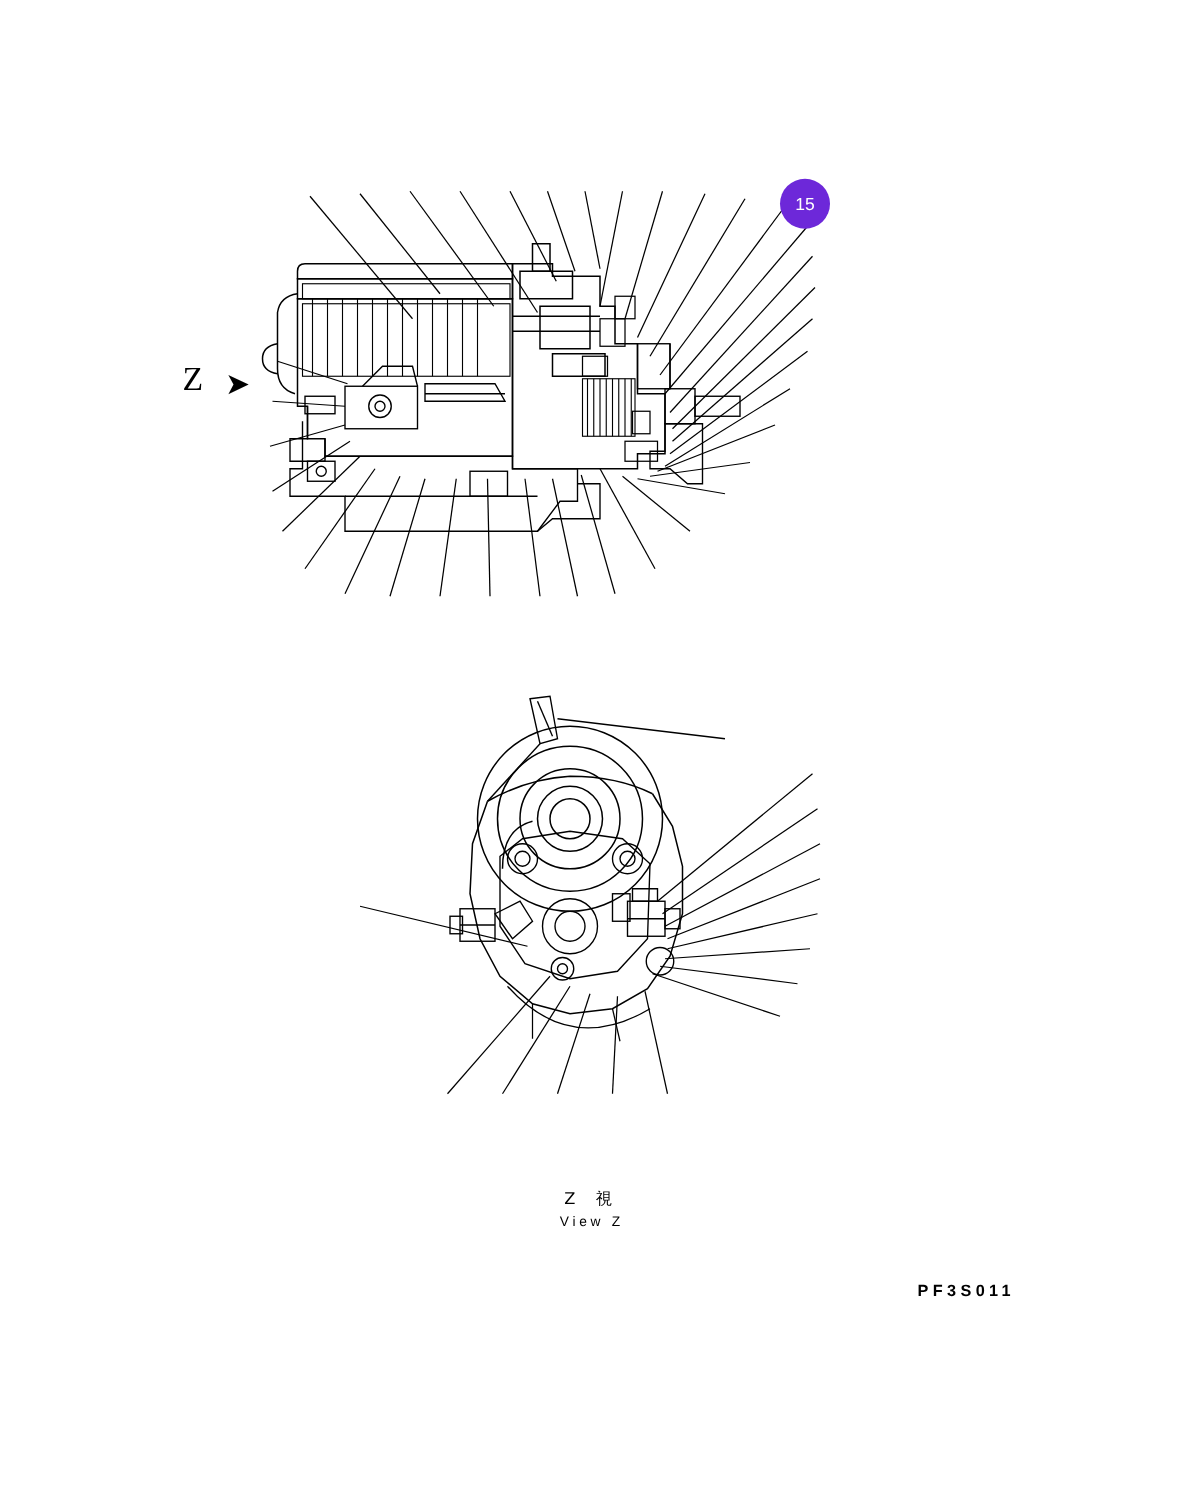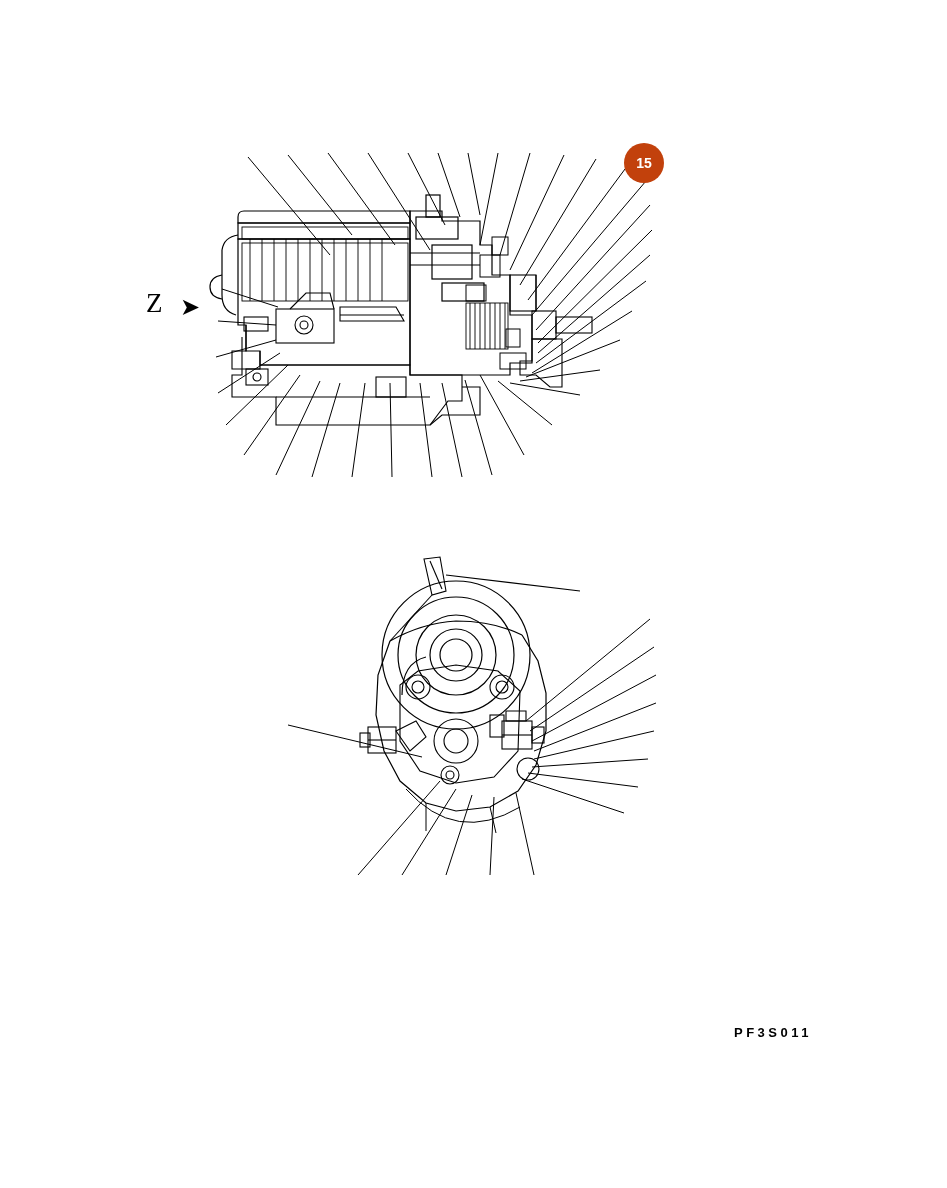--- a/index.html
+++ b/index.html
@@ -39,27 +39,26 @@
   svg { display: block; overflow: visible; }
 
   
   .balloon {
     position: absolute;
     left: 624px;
     top: 143px;
     width: 40px;
     height: 40px;
     border-radius: 50%;
-    background: #c2410c;
+    background: #6d28d9;
     color: #ffffff;
     font-size: 14px;
     line-height: 40px;
     text-align: center;
     font-family: "Liberation Sans", sans-serif;
-    font-weight: bold;
   }
 
   
   .zmark {
     position: absolute;
     left: 146px;
     top: 288px;
     width: 90px;
     height: 40px;
   }
@@ -327,16 +326,20 @@
       </g>
 
       <g stroke-width="1">
         <path d="M156 244 Q206 300 270 262"></path>
         <path d="M176 258 L176 286"></path>
         <path d="M240 262 L246 288"></path>
       </g>
     </svg>
   </div>
 
+  <div class="caption">
+    <div class="jp">Z 視</div>
+    <div class="en">View Z</div>
+  </div>
 
   <div class="drawing-code">PF3S011</div>
 
 </div>
 
 </body></html>

